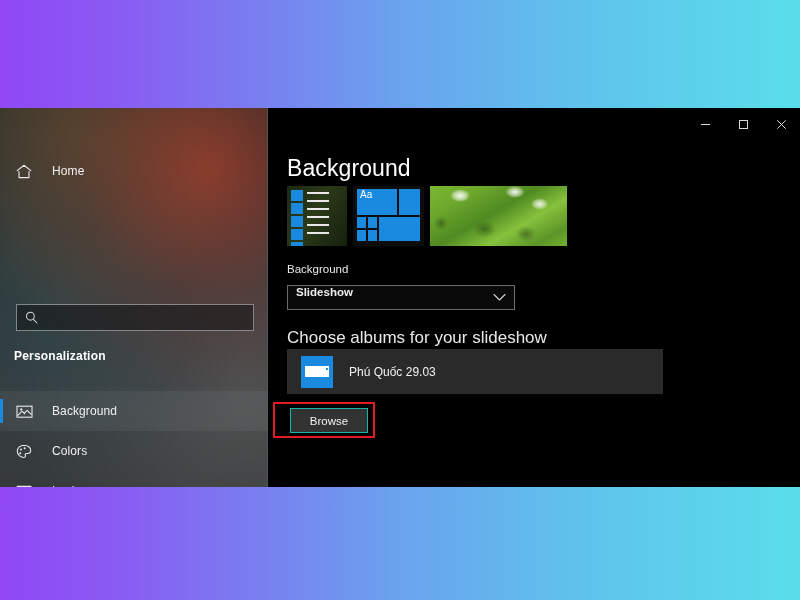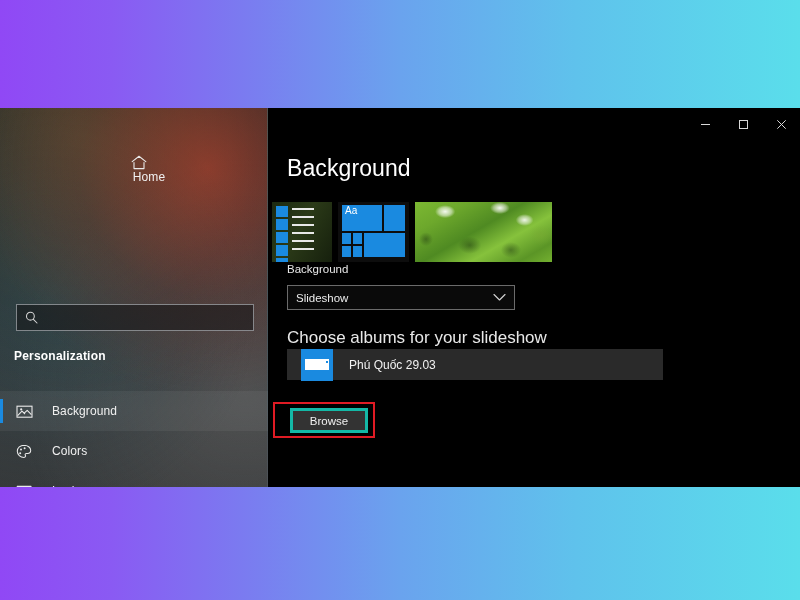--- a/index.html
+++ b/index.html
@@ -47,21 +47,21 @@
       radial-gradient(circle at 30% 8%, rgba(120,110,60,0.38) 0%, rgba(60,60,40,0.10) 45%, rgba(0,0,0,0) 68%),
       radial-gradient(circle at 18% 52%, rgba(40,85,95,0.45) 0%, rgba(30,60,70,0.14) 48%, rgba(0,0,0,0) 72%),
       radial-gradient(circle at 92% 74%, rgba(120,120,120,0.34) 0%, rgba(0,0,0,0) 62%),
       linear-gradient(180deg,#2a2a28 0%, #2c2e30 30%, #343638 58%, #3b3d3e 80%, #37393a 100%);
     border-right:1px solid rgba(120,130,140,0.35);
   }
   #sidebar-inner { position:relative; width:100%; height:100%; }
 
   #home-row {
     position:absolute; left:0; top:47px; width:268px; height:32px;
-    display:flex; align-items:center; padding-left:16px;flex-direction:column;
+    display:flex; align-items:center; padding-left:16px;
   }
   .nav-ico {
     width:22px; display:flex; align-items:center; justify-content:flex-start;
     color:#eaeaea;
   }
   .nav-label { font-size:12px; color:#f0f0f0; margin-left:14px; letter-spacing:.1px; }
 
   #search-wrap {
     position:absolute; left:16px; top:196px; width:238px; height:27px;
   }
@@ -98,21 +98,21 @@
   #content {
     position:absolute; left:268px; top:0; width:532px; height:379px;
     background:#000;
   }
   #page-title {
     position:absolute; left:19px; top:47px;
     font-size:23px; color:#ffffff; font-weight:400; letter-spacing:.1px;
   }
 
   
-  #preview { position:absolute; left:4px; top:78px; display:flex;margin-top:16px; }
+  #preview { position:absolute; left:19px; top:78px; display:flex; }
   #pv-start {
     width:60px; height:60px; position:relative; overflow:hidden;
     background:linear-gradient(120deg,#1c2a12 0%, #2b3a18 45%, #16200d 100%);
   }
   .pv-tilecol { position:absolute; left:4px; top:4px; width:12px; height:52px; }
   .pv-tile { width:12px; height:11px; background:#1a8ae0; margin-bottom:2px; }
   .pv-lines { position:absolute; left:20px; top:6px; }
   .pv-line { width:22px; height:2px; background:#e8e8e8; margin-bottom:6px; }
 
   #pv-tiles {
@@ -138,48 +138,48 @@
       linear-gradient(150deg, #7cb832 0%, #6da82c 22%, #4f8a22 46%, #86c23c 66%, #5b9526 86%, #74b030 100%);
   }
 
   
   #bg-label {
     position:absolute; left:19px; top:155px; font-size:11.5px; color:#e8e8e8;
   }
   #bg-select {
     position:absolute; left:19px; top:177px; width:228px; height:25px;
     background:#0a0a0a; border:1px solid #6b6b6b;
-    display:flex; align-items:center; padding:0 8px;
+    display:flex; padding:0 8px;font-weight:bold;
   }
   #bg-select-value { flex:1; font-size:11.5px; color:#ececec; }
   #bg-chevron { color:#d0d0d0; display:flex; align-items:center; }
 
   
   #albums-label {
     position:absolute; left:19px; top:220px; font-size:17px; color:#e8e8e8;
   }
   #album-row {
-    position:absolute; left:19px; top:241px; width:376px; height:31px;
+    position:absolute; left:19px; top:241px; width:376px; height:45px;
     background:#2a2a2a; display:flex; align-items:center; padding-left:14px;
   }
   #album-icon {
     width:32px; height:32px; background:#1a8ae0; position:relative; flex:none;
   }
   #album-icon .sheet {
     position:absolute; left:4px; top:10px; width:24px; height:11px; background:#ffffff;
   }
   #album-icon .dot {
     position:absolute; right:5px; top:12px; width:2px; height:2px; background:#1a8ae0;
   }
   #album-name { font-size:12px; color:#f2f2f2; margin-left:16px; }
 
   
   #browse-btn {
     position:absolute; left:22px; top:300px; width:78px; height:25px;
-    background:#333333; border:3px solid #14b8a6;
+    background:#333333; border:1px solid #14b8a6;
     display:flex; align-items:center; justify-content:center;
     font-size:11.5px; color:#f0f0f0;
   }
   #browse-highlight {
     position:absolute; left:5px; top:294px; width:102px; height:36px;
     border:2px solid #e01b24; pointer-events:none;
   }
 </style>
 </head>
 <body>

